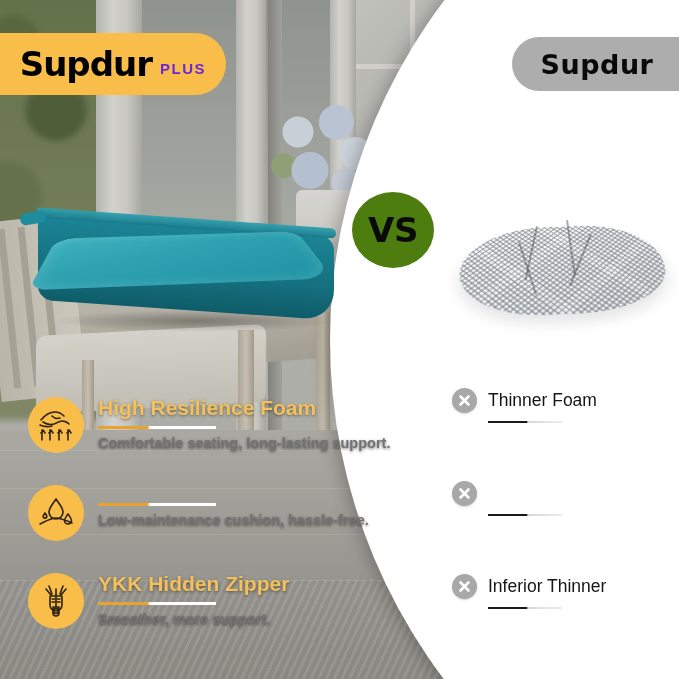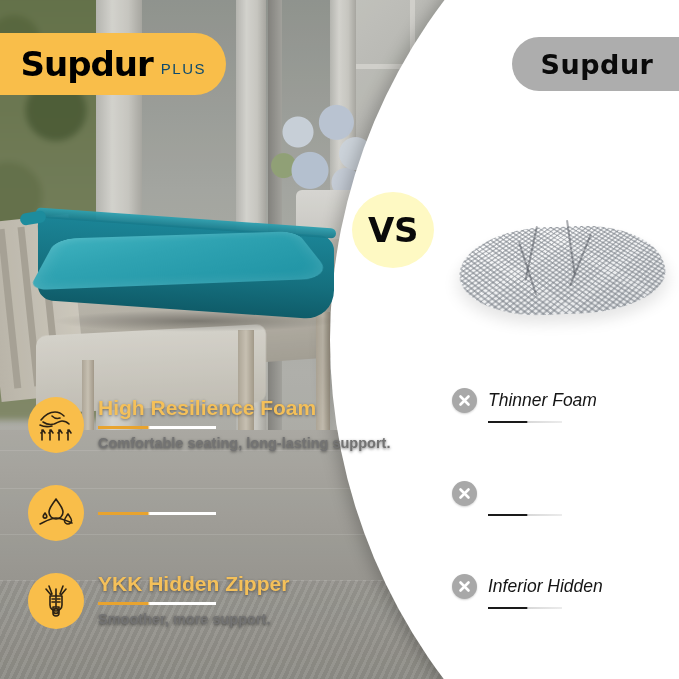--- a/index.html
+++ b/index.html
@@ -136,39 +136,39 @@
     display:flex;align-items:center;justify-content:flex-end;
     padding-right:20px;box-sizing:border-box;
   }
   .logo-wrap{position:relative;display:flex;align-items:flex-end;gap:4px;}
   .logo-mark{
     font-family:"DejaVu Sans", sans-serif;
     font-size:34px;font-weight:700;color:#000000;letter-spacing:-1px;
     line-height:1;position:relative;
   }
   .logo-plus{
-    font-size:15px;font-weight:400;color:#0c4a6e;letter-spacing:1.5px;
+    font-size:15px;font-weight:700;color:#6d28d9;letter-spacing:1.5px;
     padding-bottom:4px;
   }
 
   
   .others-pill{
     position:absolute;left:512px;top:37px;width:170px;height:54px;
     background:#ADADAD;border-radius:27px 0 0 27px;
     display:flex;align-items:center;justify-content:center;
   }
   .others-pill span{
     font-family:"DejaVu Sans", sans-serif;
     font-size:27px;font-weight:700;color:#0a0a0a;letter-spacing:.5px;
   }
 
   
   .vs-badge{
     position:absolute;left:352px;top:192px;width:82px;height:76px;
-    background:#fef9c3;border-radius:50%;
+    background:#4d7c0f;border-radius:50%;
     display:flex;align-items:center;justify-content:center;
   }
   .vs-badge span{
     font-family:"DejaVu Sans", sans-serif;
     font-size:34px;font-weight:700;color:#0a0a0a;letter-spacing:-.5px;
   }
 
   
   .features{position:absolute;left:28px;top:380px;width:360px;}
   .feature{position:relative;display:flex;align-items:center;gap:14px;height:88px;}
@@ -188,21 +188,21 @@
     background:linear-gradient(90deg,#E8A32E 0%,#E8A32E 42%,#ffffff 44%,#ffffff 100%);
   }
   .f-desc{
     font-size:14.5px;color:#737373;font-weight:600;line-height:1.2;
     text-shadow:0 1px 3px rgba(0,0,0,.55);white-space:nowrap;
   }
 
   
   .cons{position:absolute;left:452px;top:388px;width:224px;}
   .con{position:relative;margin-bottom:58px;}
-  .con-row{display:flex;align-items:center;gap:11px;font-style:italic;}
+  .con-row{display:flex;align-items:center;gap:11px;}
   .con-icon{
     flex:0 0 auto;width:25px;height:25px;border-radius:50%;
     background:#A8A8A8;display:flex;align-items:center;justify-content:center;
     box-shadow:0 1px 2px rgba(0,0,0,.18);
   }
   .con-label{
     font-size:17.5px;color:#151515;font-weight:400;line-height:1.1;white-space:nowrap;
   }
   .con-rule{
     margin-top:8px;margin-left:36px;width:74px;height:2px;
@@ -318,20 +318,21 @@
       <div class="f-icon">
         <svg width="38" height="36" viewBox="0 0 38 36" fill="none" stroke="#2b2113" stroke-width="1.6" stroke-linecap="round" stroke-linejoin="round">
           <path d="M19 4c4 6 7 9 7 13a7 7 0 0 1-14 0c0-4 3-7 7-13z"></path>
           <path d="M31 19c2 3 3.5 4.5 3.5 6.5a3.5 3.5 0 0 1-7 0c0-2 1.5-3.5 3.5-6.5z"></path>
           <path d="M8 18c1 1.5 1.8 2.3 1.8 3.3a1.8 1.8 0 0 1-3.6 0c0-1 .8-1.8 1.8-3.3z"></path>
           <path d="M3 29c6-3 11-6 16-6s11 3 16 5"></path>
         </svg>
       </div>
       <div class="f-body">
         <div class="f-rule"></div>
+        <div class="f-desc">Low-maintenance cushion, hassle-free.</div>
       </div>
     </div>
 
     <div class="feature">
       <div class="f-icon">
         <svg width="34" height="38" viewBox="0 0 34 38" fill="none" stroke="#2b2113" stroke-width="1.6" stroke-linecap="round" stroke-linejoin="round">
           <path d="M10 4l3 8M7 7l5 6M17 13V7M24 4l-3 8M27 7l-5 6"></path>
           <path d="M11 14h12v9a6 6 0 0 1-12 0z"></path>
           <path d="M17 13v12"></path>
           <path d="M13 17h3M18 17h3M13 20h3M18 20h3"></path>
@@ -373,20 +374,20 @@
       <div class="con-rule"></div>
     </div>
 
     <div class="con">
       <div class="con-row">
         <div class="con-icon">
           <svg width="15" height="15" viewBox="0 0 15 15" stroke="#ffffff" stroke-width="2.6" stroke-linecap="round">
             <path d="M3.5 3.5l8 8M11.5 3.5l-8 8"></path>
           </svg>
         </div>
-        <div class="con-label">Inferior Hidden</div>
+        <div class="con-label">Inferior Thinner</div>
       </div>
       <div class="con-rule"></div>
     </div>
 
   </div>
 
 </div>
 
 </body></html>

